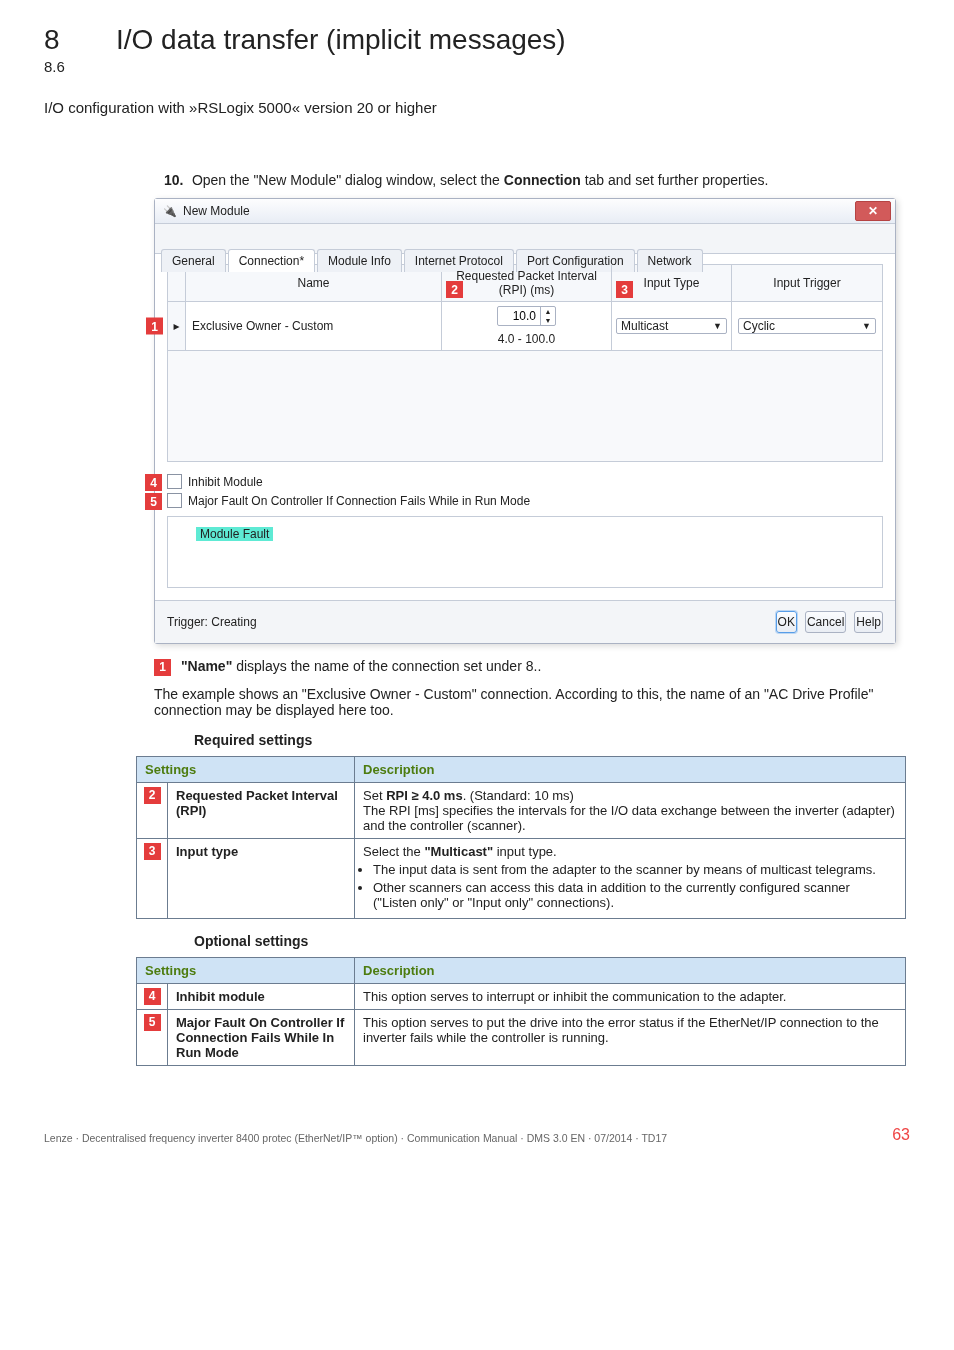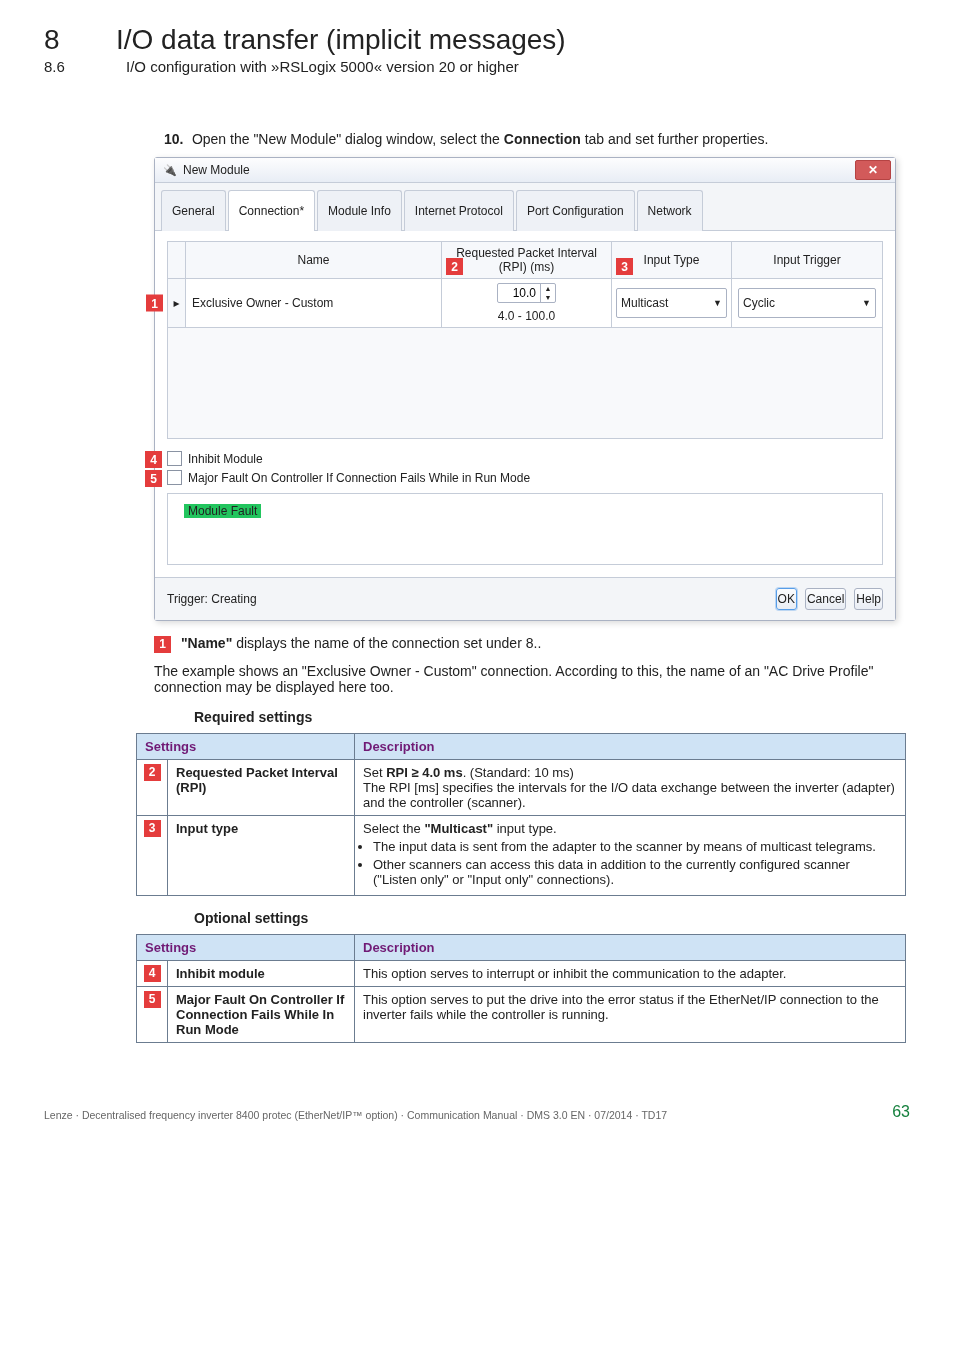--- a/index.html
+++ b/index.html
@@ -26,22 +26,23 @@
     width: 48px;
   }
   .sec-title-big {
     font-size: 28px;
     font-weight: 400;
     color: #222;
   }
   .sub-row {
     display: flex;
     align-items: baseline;
-    gap: 34px;
+    gap: 24px;
     margin-top: 2px;
+    flex-direction: column;
   }
   .sec-num-sml {
     font-size: 15px;
     color: #222;
     width: 48px;
   }
   .sec-sub-sml {
     font-size: 15px;
     color: #222;
   }
@@ -116,29 +117,29 @@
   }
   .tabs {
     display: flex;
     align-items: flex-end;
     gap: 0;
     padding: 6px 6px 0 6px;
     border-bottom: 1px solid #c5ccd8;
     background: #f3f5f8;
   }
   .tab {
-    padding: 13px 10px;
+    padding: 4px 10px;
     border: 1px solid #c5ccd8;
     border-bottom: none;
     background: #eef1f6;
     border-top-left-radius: 3px;
     border-top-right-radius: 3px;
     margin-right: 2px;
     position: relative;
-    top: 1px;
+    top: 19px;
   }
   .tab.active {
     background: #fff;
   }
   .dialog-body {
     background: #fff;
     padding: 10px 12px 12px 12px;
   }
   .grid {
     border: 1px solid #c5ccd8;
@@ -222,21 +223,21 @@
     font-size: 7px;
     line-height: 7px;
   }
   .drop {
     display: flex;
     align-items: center;
     justify-content: space-between;
     border: 1px solid #aab2c3;
     border-radius: 2px;
     background: #fff;
-    height: 30px;
+    height: 16px;
     padding: 0 4px;
     width: 100%;
     box-sizing: border-box;
   }
   .drop .dd-arrow { font-size: 9px; }
   .grid-blank {
     height: 110px;
     background: #f8f9fb;
     border-top: none;
   }
@@ -259,24 +260,24 @@
     display: inline-block;
   }
   .fieldset {
     border: 1px solid #c5ccd8;
     padding: 28px 8px 28px 8px;
     margin-top: 6px;
   }
   .fieldset-legend {
     position: relative;
     top: -18px;
-    background: #22c55e;
+    background: #5eead4;
     padding: 0 4px;
     font-size: 12px;
-    margin-left: 8px;
+    margin-left: 20px;
     display: inline-block;
   }
   .footer-row {
     display: flex;
     justify-content: space-between;
     align-items: center;
     padding: 10px 12px;
     background: #f3f5f8;
     border-top: 1px solid #c5ccd8;
   }
@@ -319,21 +320,21 @@
     width: 770px;
     font-size: 13px;
   }
   table.req th, table.req td {
     border: 1px solid #6b7c90;
     padding: 5px 8px;
     vertical-align: top;
   }
   table.req th {
     background: #cfe3f5;
-    color: #701a75;
+    color: #4d7c0f;
     text-align: left;
     font-weight: bold;
   }
   table.req .col-num {
     width: 22px;
     text-align: center;
     padding: 4px 4px;
   }
   table.req .col-set {
     width: 170px;
@@ -353,21 +354,21 @@
   .page-footer {
     margin-top: 60px;
     display: flex;
     justify-content: space-between;
     align-items: flex-end;
     font-size: 10.5px;
     color: #666;
   }
   .page-num {
     font-size: 16px;
-    color: #15803d;
+    color: #ef4444;
   }
   .cell-callout {
     position: absolute;
     left: 4px;
     bottom: 3px;
   }
   .colname-callout {
     position: absolute;
     left: -22px;
     top: 50%;

